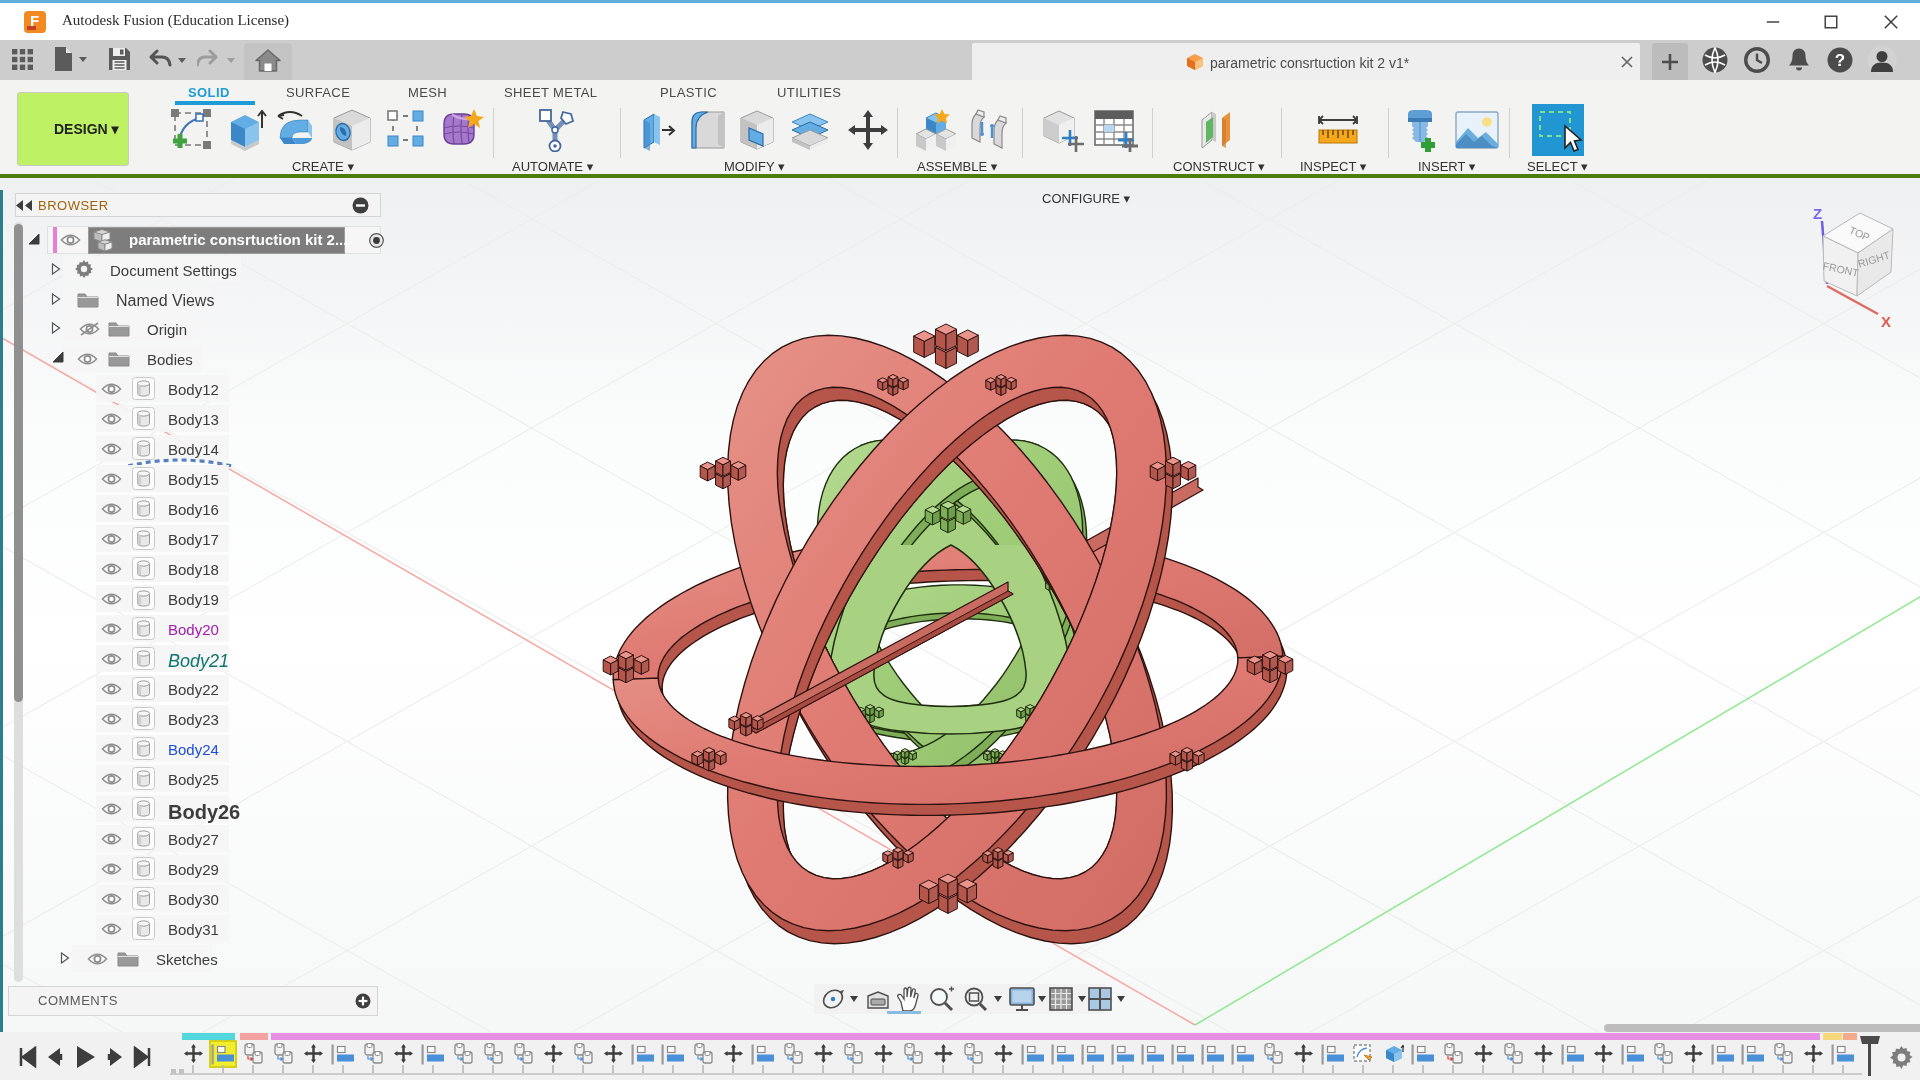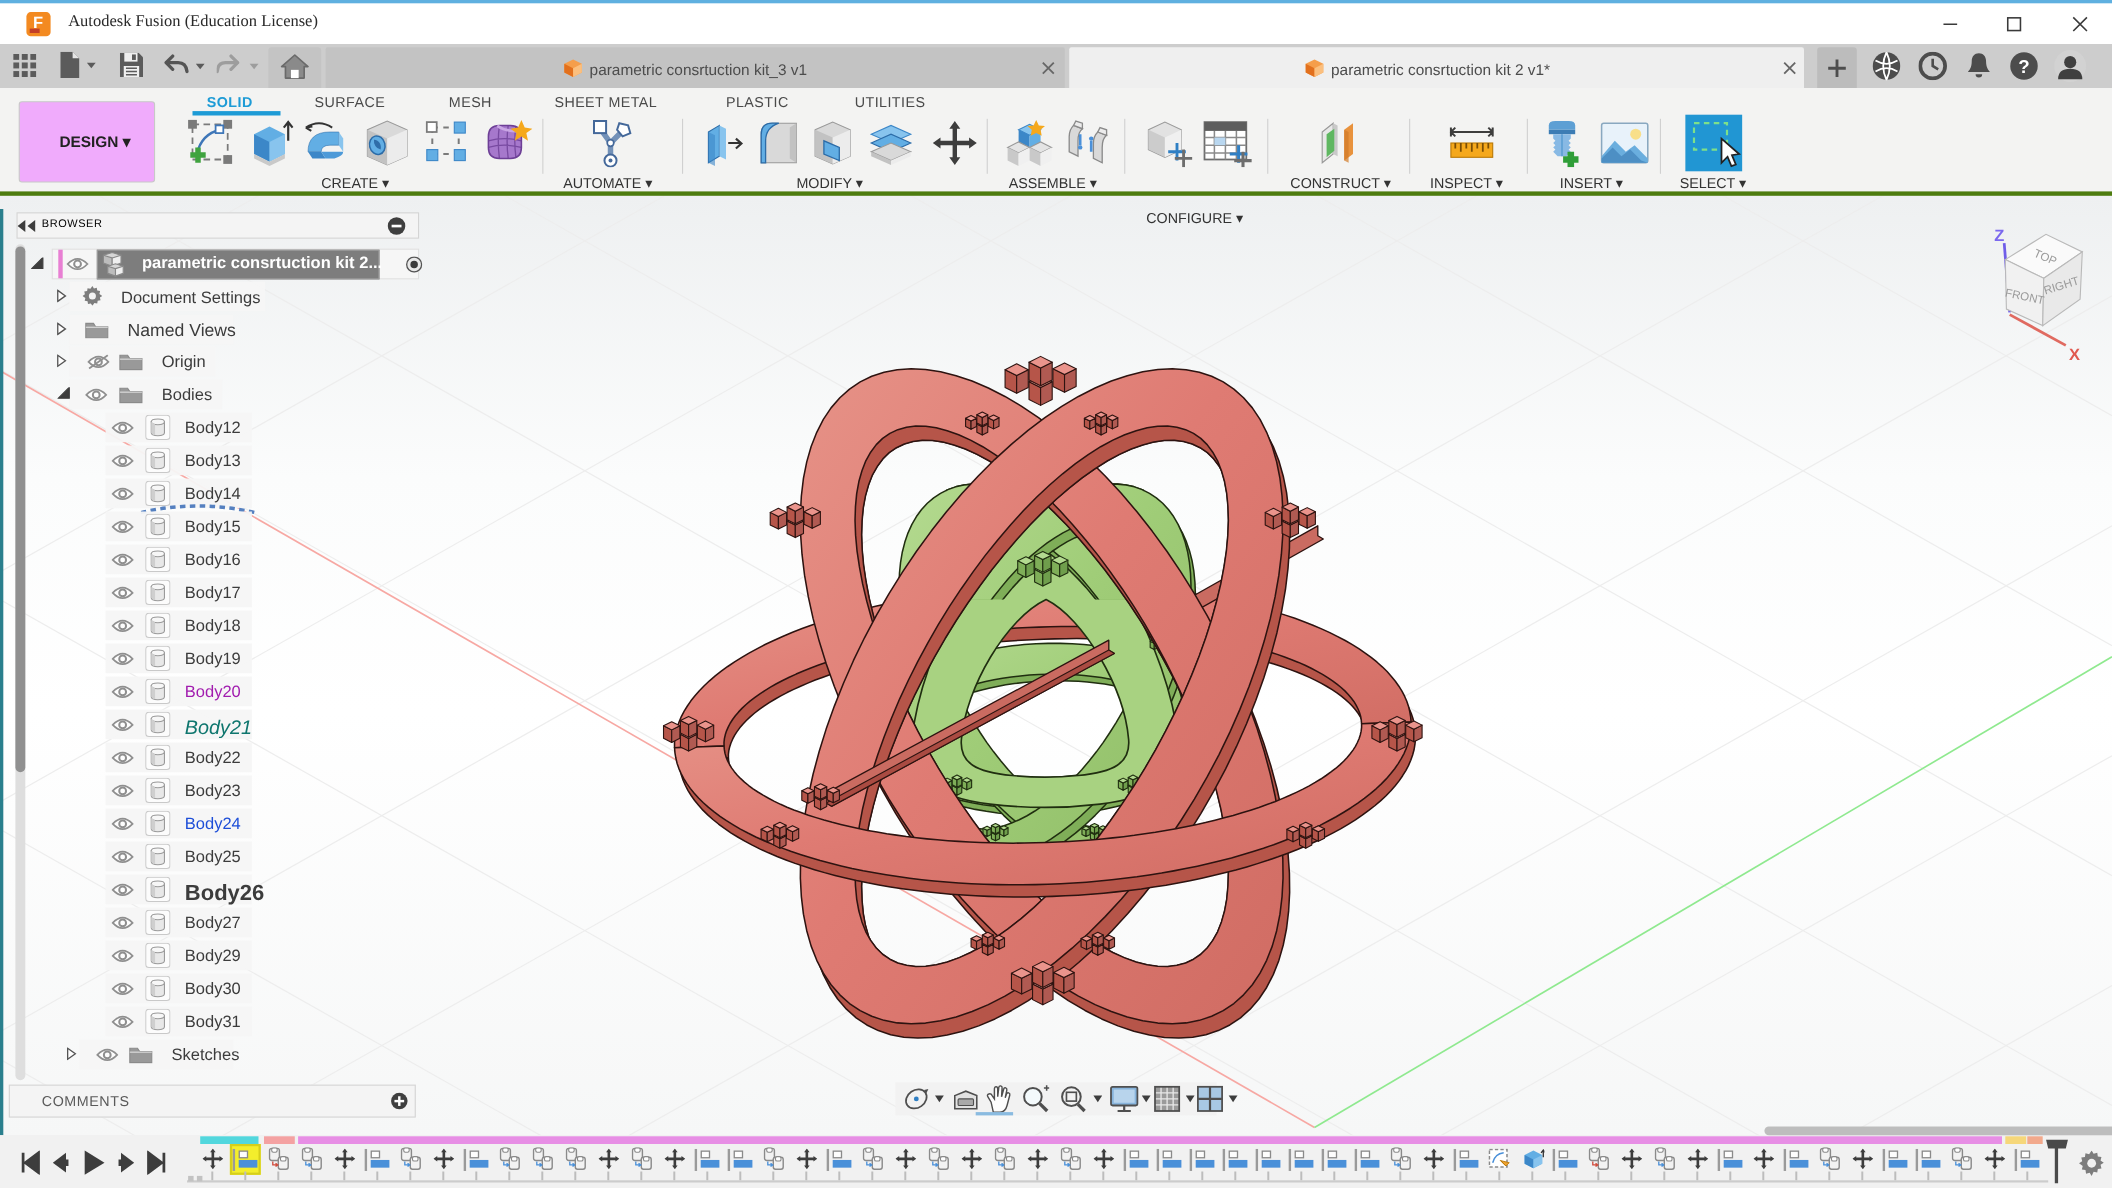--- a/index.html
+++ b/index.html
@@ -21,21 +21,21 @@
   #hometab { position:absolute; left:244px; top:3px; width:48px; height:37px; background:#c4c4c4; border-radius:3px 3px 0 0; }
   .doctab { position:absolute; top:3px; height:37px; border-radius:2px 2px 0 0; }
   #tab1 { left:296px; width:672px; background:#c3c3c3; }
   #tab2 { left:972px; width:668px; background:#efefef; }
   .tabtxt { font-size:14px; color:#4c4c4c; white-space:nowrap; }
   #plusbtn { position:absolute; left:1652px; top:3px; width:36px; height:37px; background:#bcbcbc; border-radius:3px 3px 0 0; }
 
   
   #ribbon { position:absolute; left:0; top:80px; width:1920px; height:98px; background:#f3f3f2; border-bottom:4px solid #4d7c0f; }
   .rtab { position:absolute; top:5px; font-size:13px; color:#4a4a4a; letter-spacing:0.4px; }
-  #designbtn { position:absolute; left:17px; top:12px; width:124px; height:74px; background:#f0abfc; border:1px solid #c8c8c8; border-radius:3px; }
+  #designbtn { position:absolute; left:17px; top:12px; width:112px; height:74px; background:#bef264; border:1px solid #c8c8c8; border-radius:3px; }
   #designbtn span { position:absolute; left:36px; top:28px; font-size:14px; font-weight:bold; color:#222; }
   .rgrouplabel { position:absolute; top:79px; font-size:13px; color:#333; white-space:nowrap; }
   .rsep { position:absolute; top:28px; height:50px; width:1px; background:#d0d0d0; }
   .ricon { position:absolute; top:28px; }
 
   
   #canvas { position:absolute; left:0; top:178px; width:1920px; height:854px; background:linear-gradient(#eef0f1, #fbfcfc 30%, #ffffff 55%, #f6f7f7 100%); overflow:hidden; }
 
   
   #timeline { position:absolute; left:0; top:1032px; width:1920px; height:48px; background:#f1f1f1; }
@@ -488,21 +488,21 @@
 </svg>
   </div>
 
   <div id="browserpanel">
 <div class="abs" style="left:0;top:190px;width:3px;height:842px;background:#2a7f8d;"></div>
 <div class="abs" style="left:15px;top:193px;width:366px;height:24px;background:#f4f4f4;border:1px solid #d4d4d4;"></div>
 <svg class="abs" style="left:13px;top:199px" width="22" height="13" viewBox="0 0 22 13">
         <path d="M10 1 L3 6.5 L10 12 Z" fill="#3d3d3d"></path>
         <path d="M19 1 L12 6.5 L19 12 Z" fill="#3d3d3d"></path>
       </svg>
-<div class="abs" style="left:38px;top:198px;font-size:10px;color:#000000;letter-spacing:0.5px;">BROWSER</div>
+<div class="abs" style="left:38px;top:198px;font-size:13px;color:#a16207;letter-spacing:0.5px;">BROWSER</div>
 <svg class="abs" style="left:352px;top:197px" width="17" height="17" viewBox="0 0 17 17">
         <circle cx="8.5" cy="8.5" r="8" fill="#3f3f3f"></circle>
         <rect x="4" y="7.3" width="9" height="2.4" fill="#fff"></rect>
       </svg>
 <div class="abs" style="left:14px;top:222px;width:9px;height:760px;background:#dedede;border-radius:5px;"></div>
 <div class="abs" style="left:14px;top:224px;width:9px;height:478px;background:#909090;border-radius:5px;"></div>
 <div class="abs" style="left:47px;top:226px;width:334px;height:28px;background:rgba(246,246,246,0.9);border:1px solid #e0e0e0;"></div>
 <svg class="abs" style="left:28px;top:234px" width="12" height="11" viewBox="0 0 12 11">
         <path d="M11 0 L11 10 L1 10 Z" fill="#3d3d3d"></path>
         <path d="M11 0 L11 10 L1 10 Z" fill="none" stroke="#3d3d3d"></path>
@@ -873,31 +873,20 @@
     <svg class="tbicon" style="left:197px;top:9px" width="42" height="21" viewBox="0 0 42 21">
         <path d="M13 2 L19 8 L13 14" fill="none" stroke="#9d9d9d" stroke-width="3" stroke-linecap="round" stroke-linejoin="round"></path>
         <path d="M18.5 8 H8 Q1 8 0.5 16" fill="none" stroke="#9d9d9d" stroke-width="3" stroke-linecap="round"></path>
         <path d="M30 9 L38 9 L34 14 Z" fill="#9d9d9d"></path>
       </svg>
     <div id="hometab"></div>
     <svg class="tbicon" style="left:254px;top:8px" width="28" height="24" viewBox="0 0 28 24">
         <path d="M14 2 L26 12.5 L22.5 12.5 L22.5 23 L5.5 23 L5.5 12.5 L2 12.5 Z" fill="#8a8a8a" stroke="#6a6a6a" stroke-width="1.5" stroke-linejoin="round"></path>
         <rect x="10.5" y="15.5" width="7" height="7.5" fill="#fff"></rect>
       </svg>
-    <div class="doctab" id="tab1">
-      <svg class="abs" style="left:216px;top:10px" width="18" height="18" viewBox="0 0 18 18">
-          <path d="M9 1 L17 5 L17 13 L9 17 L1 13 L1 5 Z" fill="#f59e4b"></path>
-          <path d="M1 5 L9 9 L9 17 L1 13 Z" fill="#e2701d"></path>
-          <path d="M9 9 L17 5 L17 13 L9 17 Z" fill="#fbbf7e"></path>
-        </svg>
-      <div class="tabtxt abs" style="left:240px;top:12px;">parametric consrtuction kit_3 v1</div>
-      <svg class="abs" style="left:650px;top:12px" width="14" height="14" viewBox="0 0 14 14">
-          <path d="M2 2 L12 12 M12 2 L2 12" stroke="#676767" stroke-width="1.7"></path>
-        </svg>
-    </div>
     <div class="doctab" id="tab2">
       <svg class="abs" style="left:214px;top:10px" width="18" height="18" viewBox="0 0 18 18">
           <path d="M9 1 L17 5 L17 13 L9 17 L1 13 L1 5 Z" fill="#f59e4b"></path>
           <path d="M1 5 L9 9 L9 17 L1 13 Z" fill="#e2701d"></path>
           <path d="M9 9 L17 5 L17 13 L9 17 Z" fill="#fbbf7e"></path>
         </svg>
       <div class="tabtxt abs" style="left:238px;top:12px;">parametric consrtuction kit 2 v1*</div>
       <svg class="abs" style="left:648px;top:12px" width="14" height="14" viewBox="0 0 14 14">
           <path d="M2 2 L12 12 M12 2 L2 12" stroke="#676767" stroke-width="1.7"></path>
         </svg>

